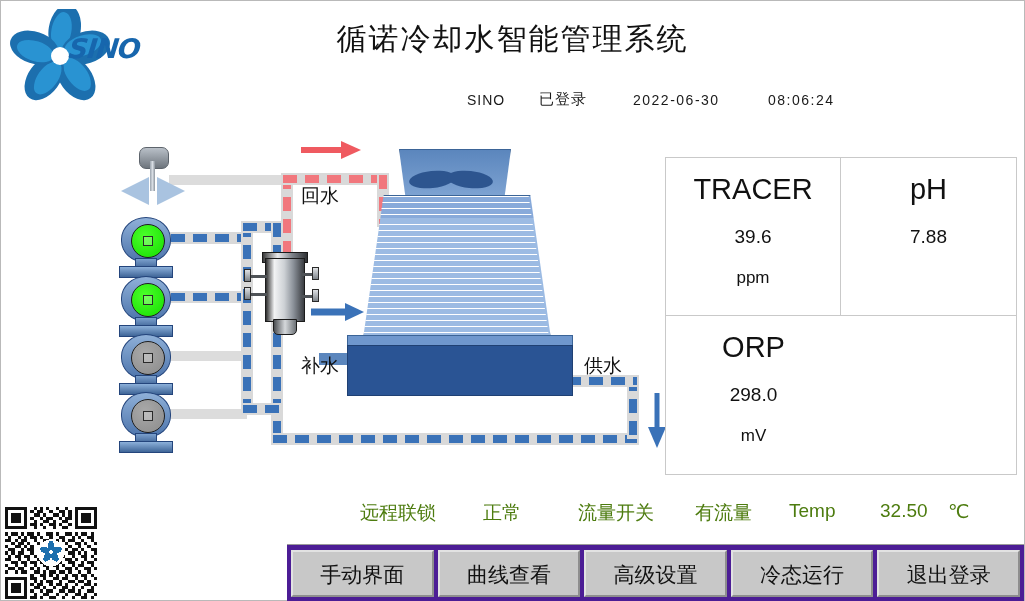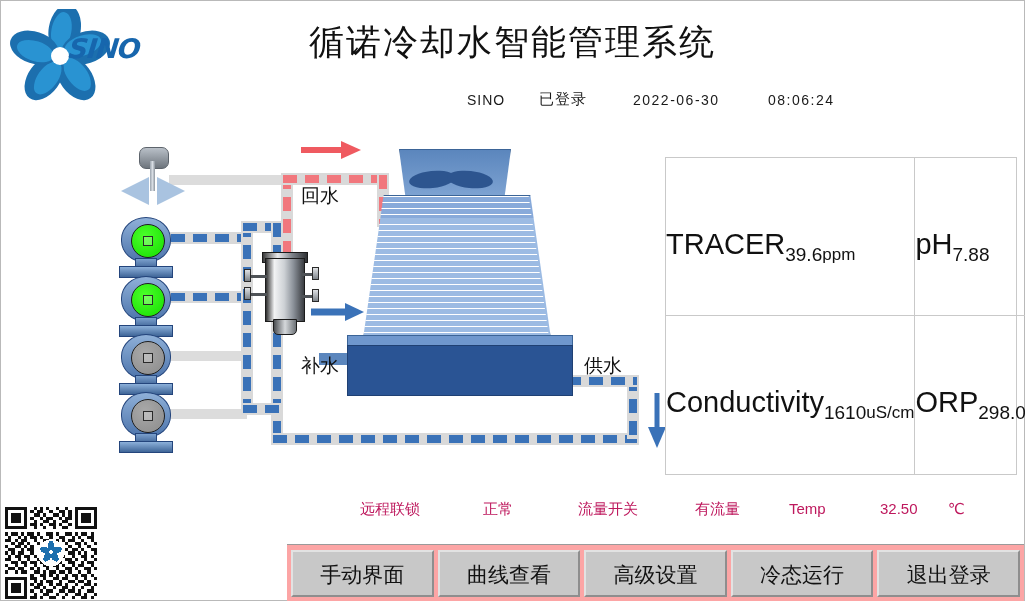--- a/index.html
+++ b/index.html
@@ -1,21 +1,21 @@
 <!DOCTYPE html>
 <html><head>
 <meta charset="utf-8">
 <style>
   html,body{margin:0;padding:0;background:#fff;}
   body{width:1025px;height:601px;overflow:hidden;font-family:"Liberation Sans","DejaVu Sans",sans-serif;}
   #app{position:relative;width:1025px;height:601px;box-sizing:border-box;border:1px solid #b9b9b9;background:#fff;}
 
   
   #header{position:absolute;left:0;top:0;width:1023px;height:118px;}
-  #title{position:absolute;left:0;top:18px;width:1023px;text-align:center;font-size:35px;color:#111;letter-spacing:2px;font-family:Liberation Sans, sans-serif;}
+  #title{position:absolute;left:0;top:18px;width:1023px;text-align:center;font-size:30px;color:#111;letter-spacing:2px;font-family:Liberation Sans, sans-serif;}
   #subbar{position:absolute;left:0;top:88px;width:1023px;height:24px;}
   .sub{position:absolute;font-size:14px;color:#1a1a1a;font-family:"Liberation Sans",sans-serif;letter-spacing:1px;white-space:nowrap;}
   #sub-user{left:466px;top:3px;}
   #sub-status{left:538px;top:1px;font-family:"DejaVu Sans",sans-serif;font-size:15px;}
   #sub-date{left:632px;top:3px;letter-spacing:1.5px;}
   #sub-time{left:755px;top:3px;letter-spacing:1.5px;margin-left:12px;}
 
   
   #sino-logo{position:absolute;left:8px;top:8px;width:150px;height:98px;}
   #sino-mark{position:absolute;left:0;top:0;width:102px;height:98px;}
@@ -77,33 +77,33 @@
   #tower .rim{position:absolute;width:224px;height:12px;background:#6f97cd;border:1px solid #3b6497;}
   #tower .basin{position:absolute;width:224px;height:49px;background:#2a5494;border:1px solid #1f4073;}
 
   .diag-label{position:absolute;font-size:19px;color:#111;font-family:"DejaVu Sans","Liberation Sans",sans-serif;white-space:nowrap;}
 
   
   .arrow{position:absolute;}
 
   
   #panel{position:absolute;left:664px;top:156px;width:350px;height:316px;border:1px solid #c9c9c9;display:grid;grid-template-columns:1fr 1fr;grid-template-rows:1fr 1fr;background:#fff;}
-  .cell{position:relative;display:flex;align-items:center;justify-content:flex-start;padding-top:16px;box-sizing:border-box;}
+  .cell{position:relative;display:flex;flex-direction:column;align-items:center;justify-content:flex-start;padding-top:16px;box-sizing:border-box;}
   .cell.b-r{border-right:1px solid #c9c9c9;}
   .cell.b-b{border-bottom:1px solid #c9c9c9;}
   .cell .nm{font-size:29px;color:#111;line-height:1.1;}
   .cell .vl{font-size:19px;color:#111;margin-top:20px;}
   .cell .un{font-size:17px;color:#111;margin-top:20px;}
 
   
   #statusrow{position:absolute;left:0;top:492px;width:1023px;height:40px;}
-  .st{position:absolute;font-size:15px;color:#be185d;font-family:"DejaVu Sans","Liberation Sans",sans-serif;white-space:nowrap;}
-
-  
-  #btnbar{position:absolute;left:286px;top:543px;width:737px;height:57px;background:#fca5a5;border-top:1px solid #9a9a9a;display:flex;align-items:center;padding:4px 2px;box-sizing:border-box;}
+  .st{position:absolute;font-size:19px;color:#4d7c0f;font-family:"DejaVu Sans","Liberation Sans",sans-serif;white-space:nowrap;}
+
+  
+  #btnbar{position:absolute;left:286px;top:543px;width:737px;height:57px;background:#4c1d95;border-top:1px solid #9a9a9a;display:flex;align-items:center;padding:4px 2px;box-sizing:border-box;}
   .btn{flex:1;margin:0 2px;height:47px;line-height:47px;text-align:center;font-size:21px;color:#111;
        background:#c8c8c8;border:2px outset #e2e2e2;box-sizing:border-box;cursor:pointer;
        font-family:"DejaVu Sans","Liberation Sans",sans-serif;}
 
   
   #qr{position:absolute;left:4px;top:506px;width:92px;height:92px;}
 </style>
 </head>
 <body>
 
@@ -288,25 +288,20 @@
   <div id="panel">
     <div class="cell b-r b-b">
       <div class="nm">TRACER</div>
       <div class="vl">39.6</div>
       <div class="un">ppm</div>
     </div>
     <div class="cell b-b">
       <div class="nm">pH</div>
       <div class="vl">7.88</div>
       <div class="un"></div>
-    </div>
-    <div class="cell b-r">
-      <div class="nm">Conductivity</div>
-      <div class="vl">1610</div>
-      <div class="un">uS/cm</div>
     </div>
     <div class="cell">
       <div class="nm">ORP</div>
       <div class="vl">298.0</div>
       <div class="un">mV</div>
     </div>
   </div>
 
   <div id="statusrow">
     <div class="st" style="left:359px;top:7px;">远程联锁</div>

